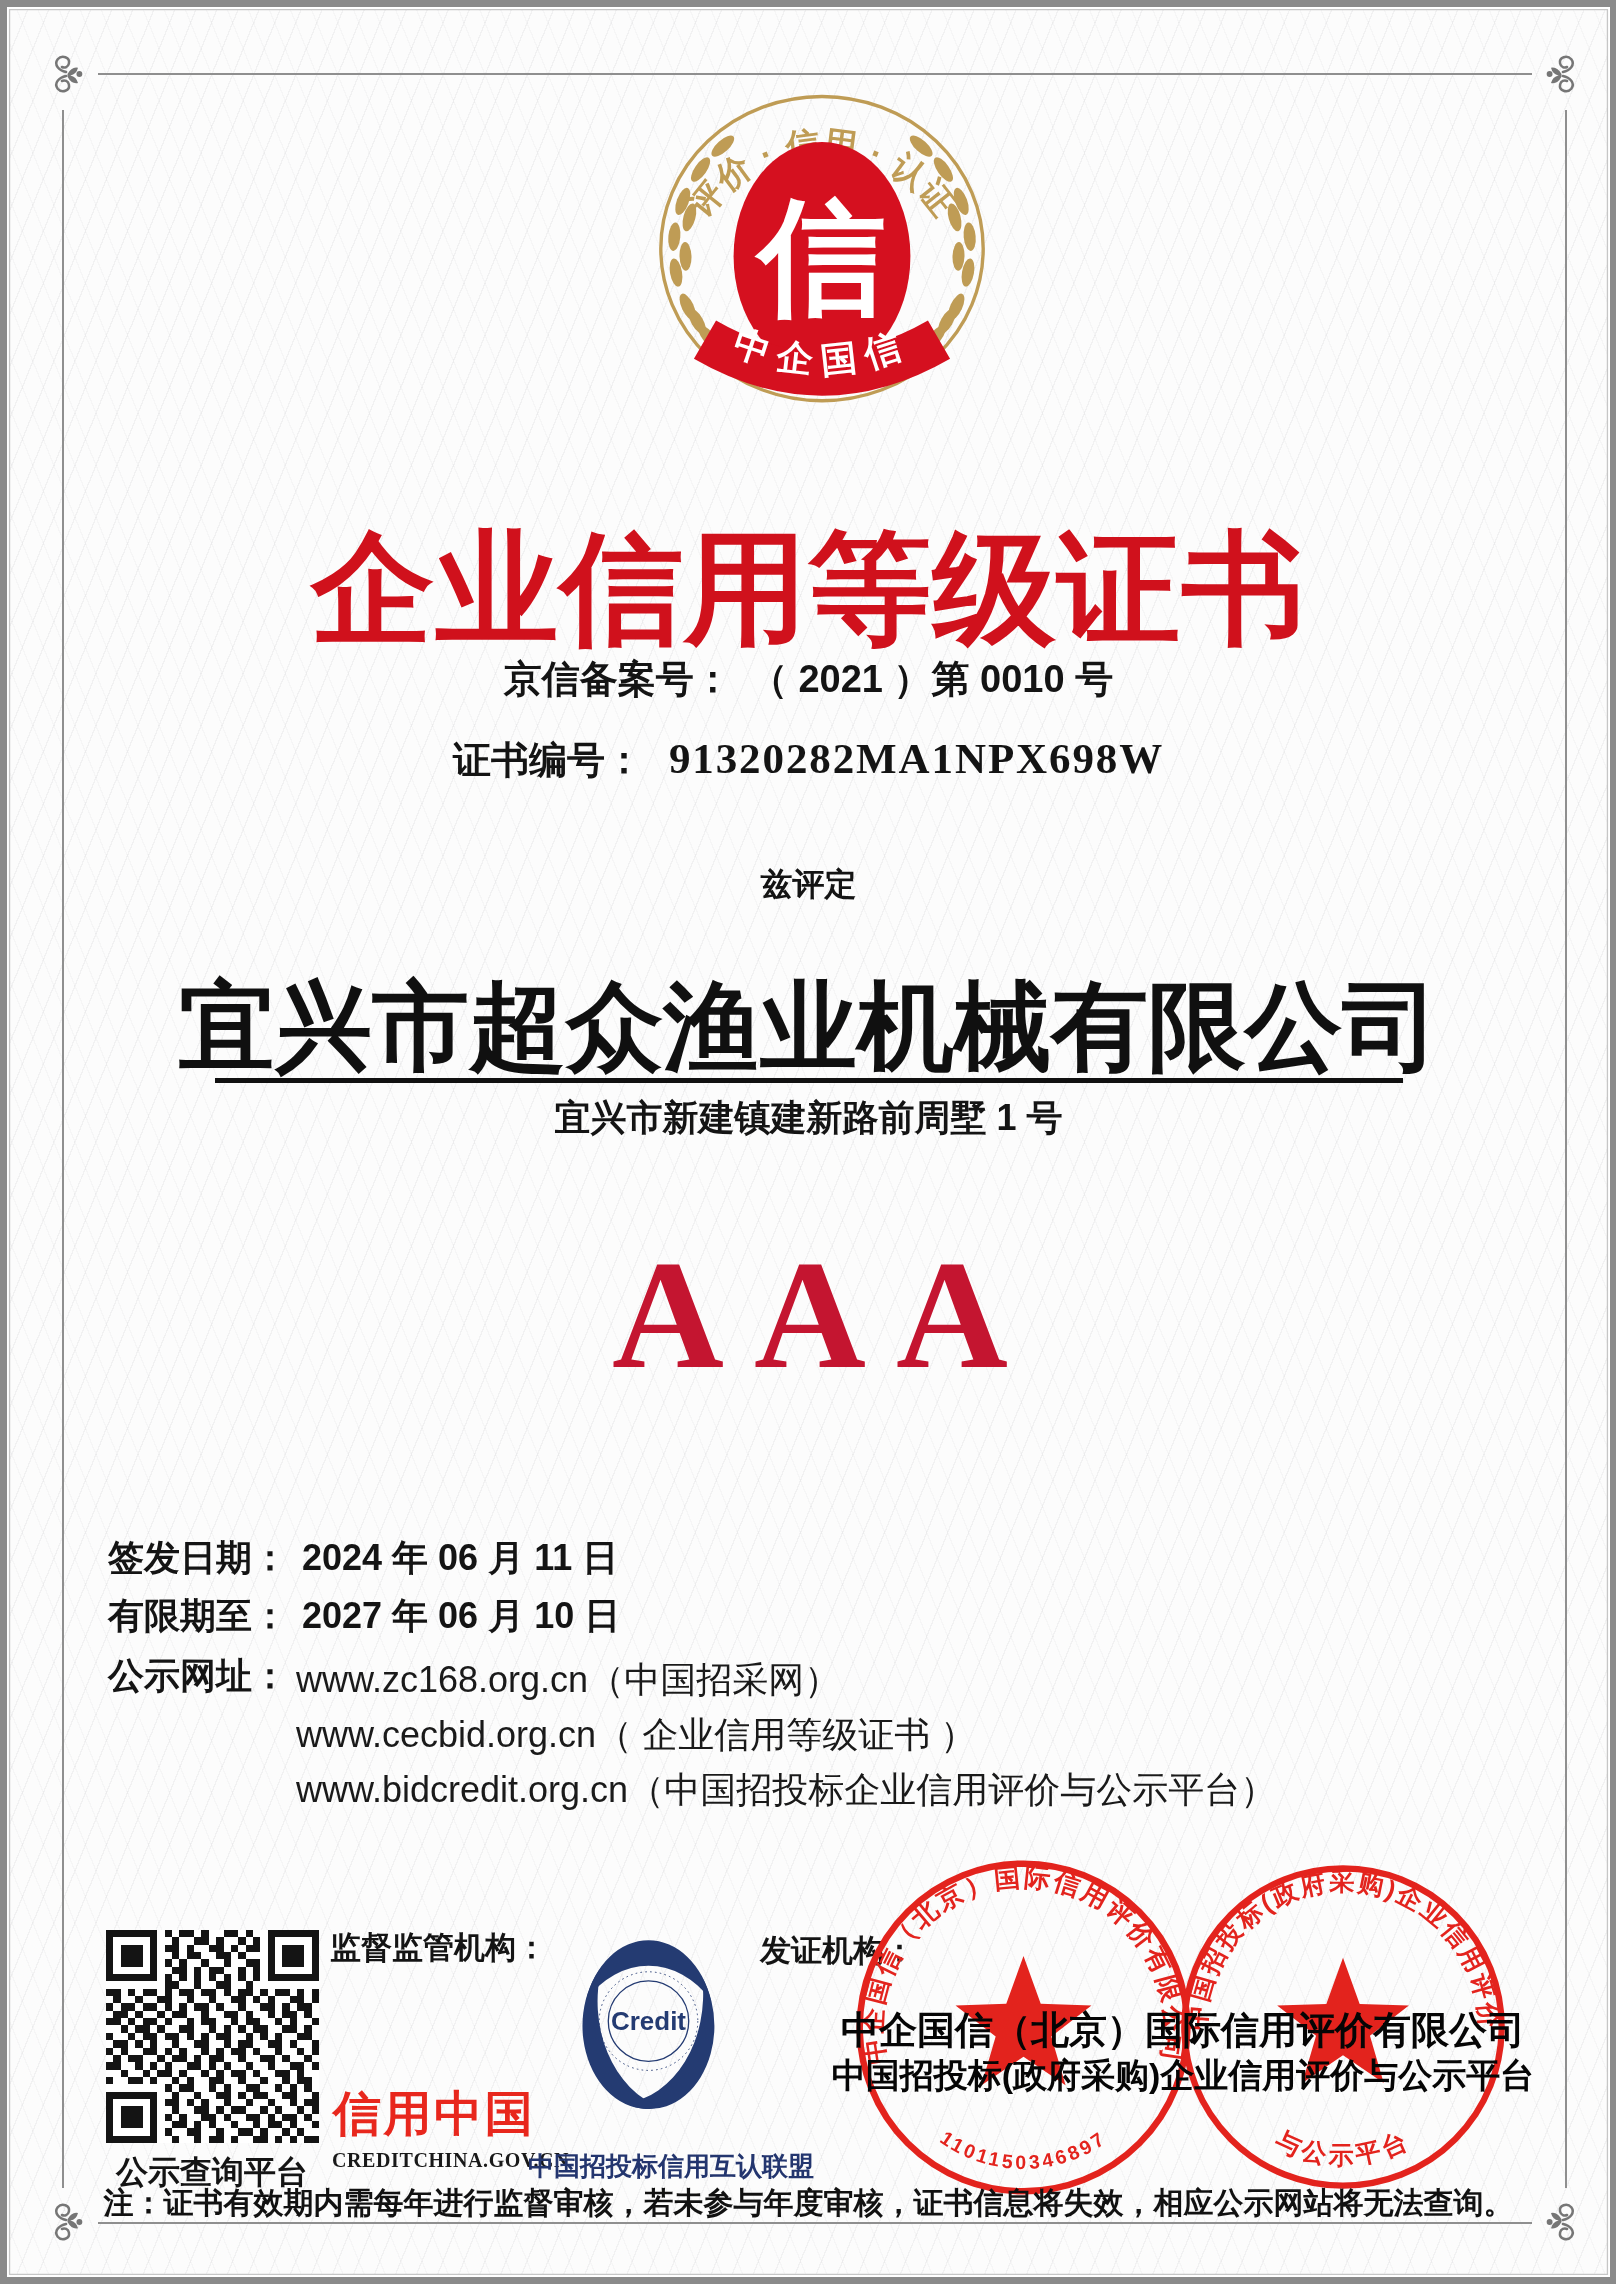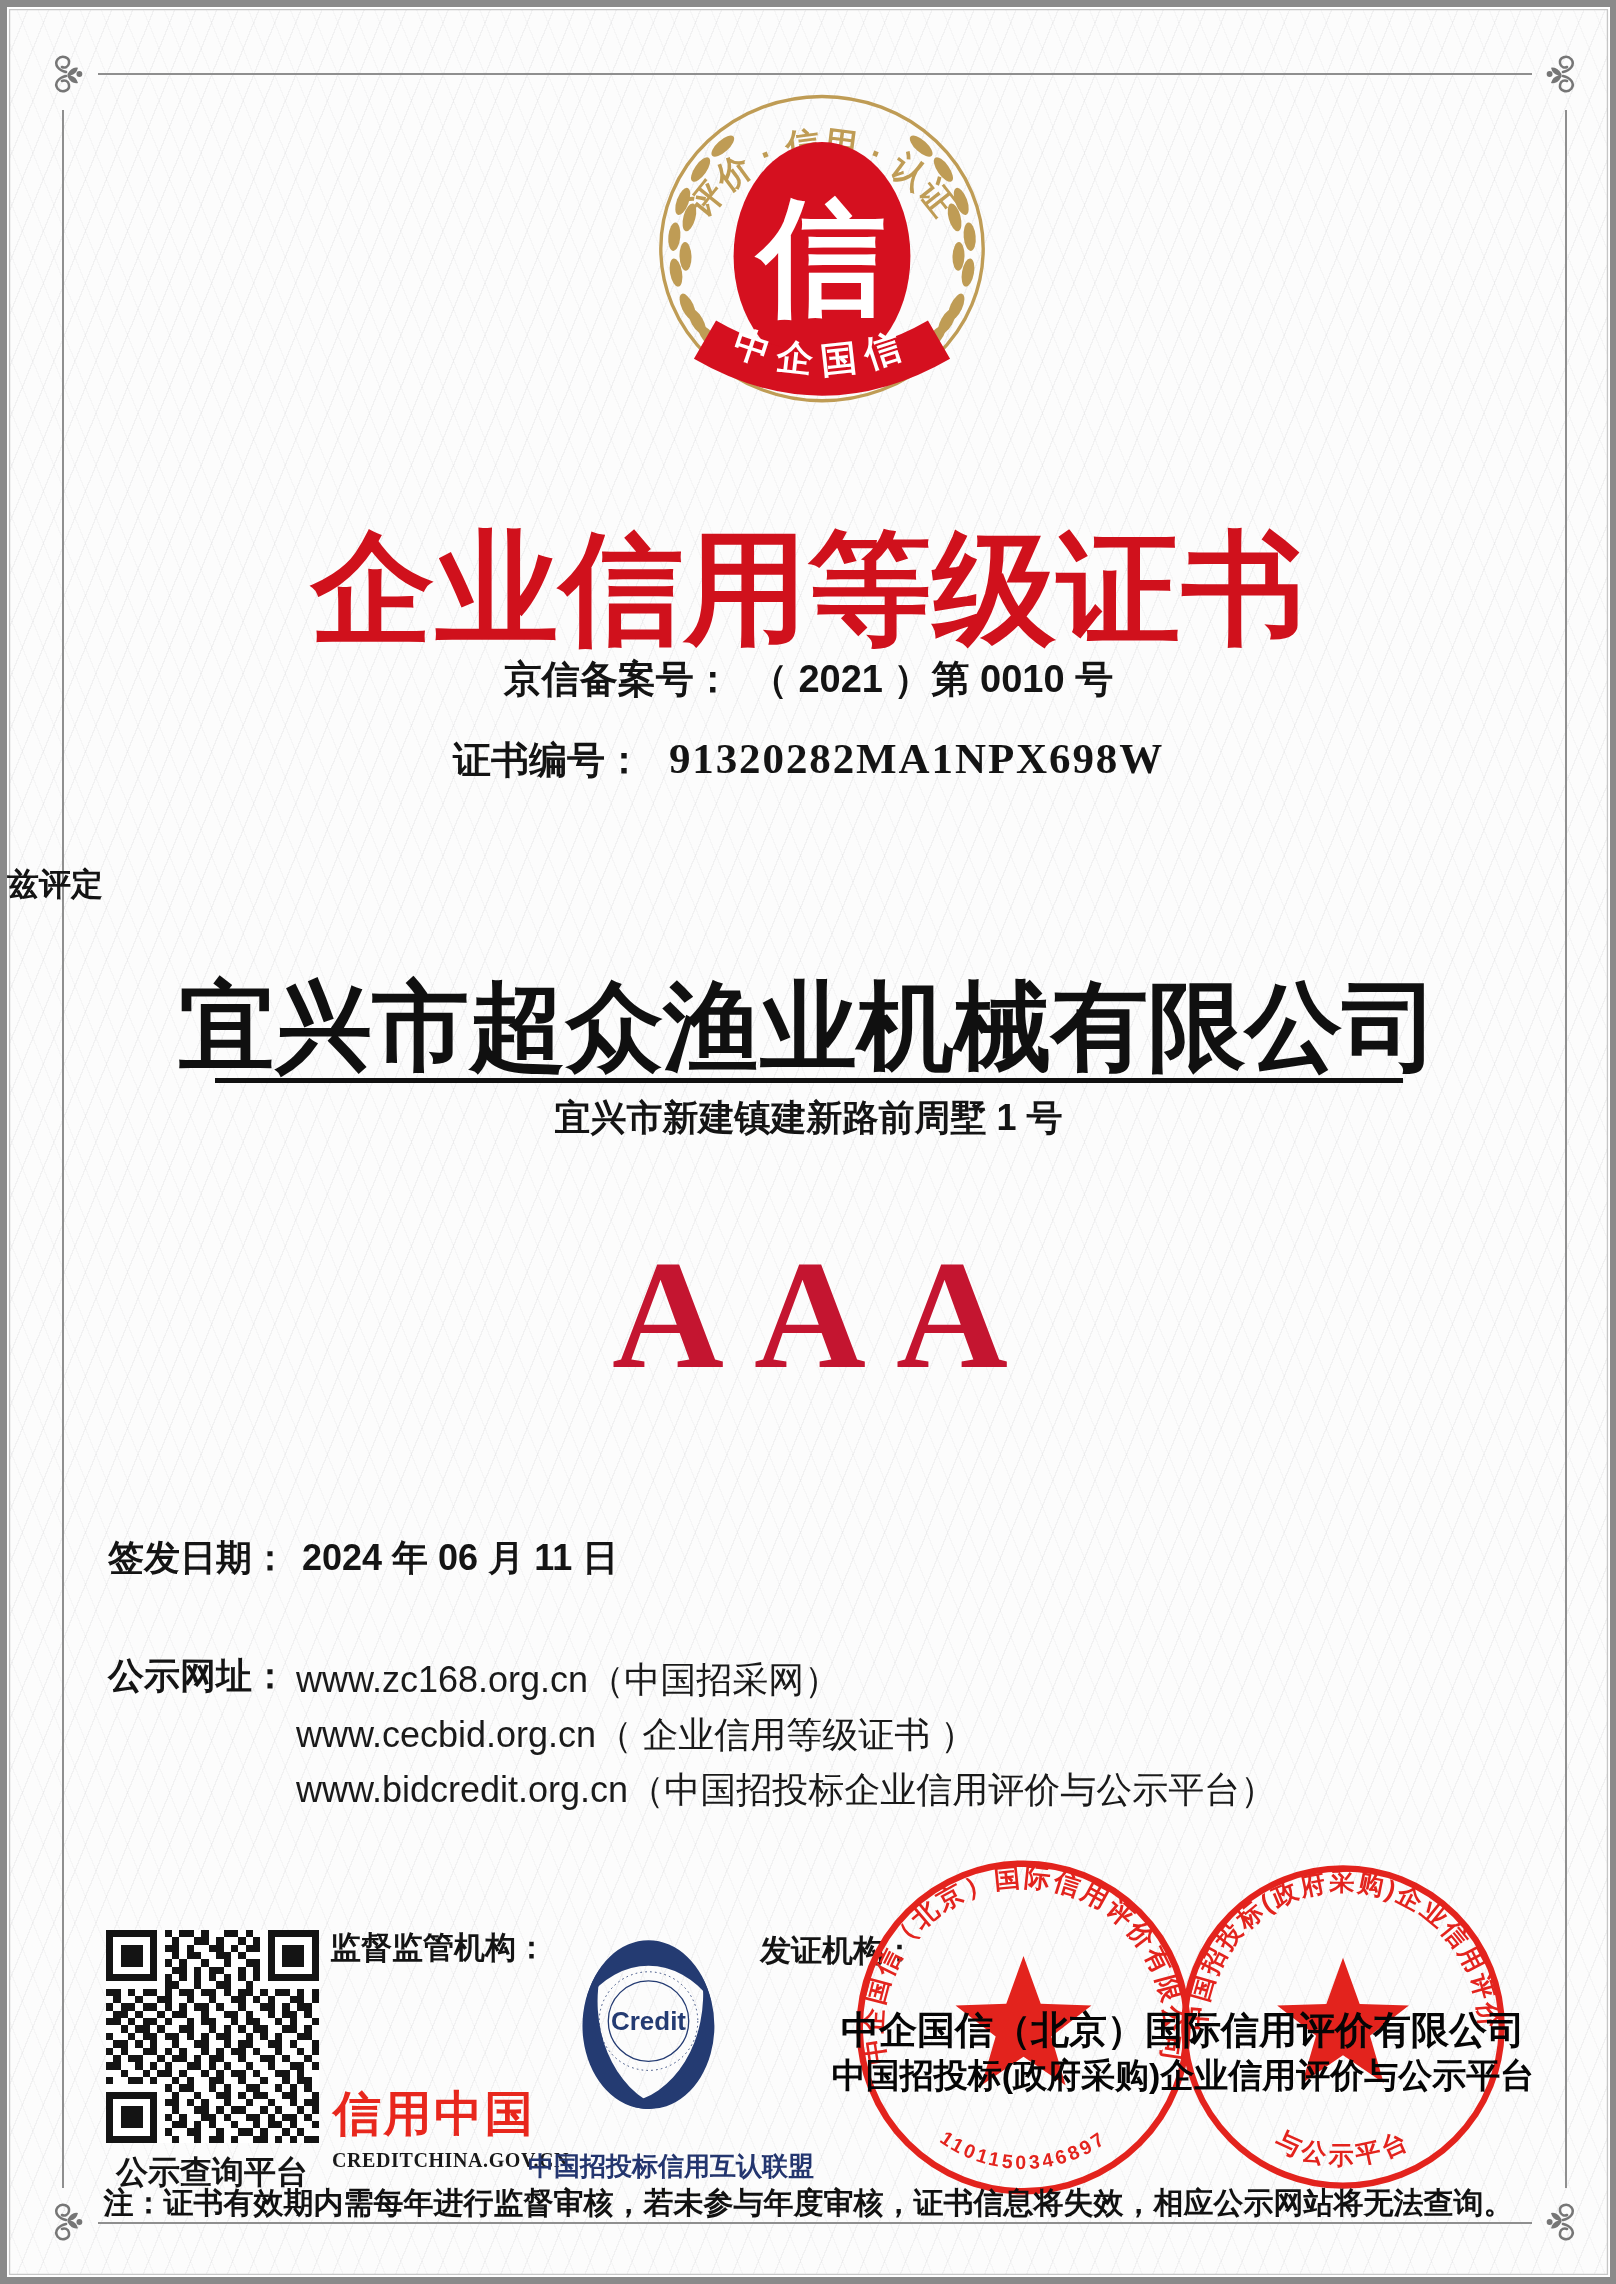--- a/index.html
+++ b/index.html
@@ -30,21 +30,21 @@
   .orn-tr{left:1537px;top:46px;transform:scaleX(-1);}
   .orn-bl{left:36px;top:2194px;transform:scaleY(-1);}
   .orn-br{left:1537px;top:2194px;transform:scale(-1,-1);}
 
   .title{left:0;top:501px;width:100%;text-align:center;
     font-size:123px;font-weight:bold;color:#d0111c;letter-spacing:1.3px;white-space:nowrap;}
   .filing{left:0;top:647px;width:100%;text-align:center;font-size:38px;font-weight:bold;color:#141414;white-space:nowrap;}
   .filing .val{margin-left:18px;}
   .certno{left:0;top:727px;width:100%;text-align:center;font-size:38px;font-weight:bold;color:#141414;white-space:nowrap;}
   .certno .val{font-family:"Liberation Serif",serif;font-size:43px;letter-spacing:1.9px;margin-left:26px;}
-  .herein{left:0;top:856px;width:100%;font-size:32px;font-weight:bold;color:#141414;}
+  .herein{left:0;top:856px;width:100%;text-align:center;font-size:32px;font-weight:bold;color:#141414;}
   .company{left:0;top:956px;width:100%;text-align:center;font-size:97px;font-weight:bold;color:#101010;white-space:nowrap;}
   .company-underline{left:50%;transform:translateX(-50%);top:1071px;width:1188px;height:4.5px;background:#111;}
   .address{left:0;top:1087px;width:100%;text-align:center;font-size:36px;font-weight:bold;color:#141414;white-space:nowrap;}
   .rating{left:0;top:1219px;width:100%;text-align:center;
     font-family:"Liberation Serif",serif;font-size:155px;font-weight:bold;color:#c41530;
     letter-spacing:30px;padding-left:33px;box-sizing:border-box;}
   .field-row{position:absolute;left:101px;font-size:36px;font-weight:bold;color:#141414;white-space:nowrap;}
   .field-row .val{margin-left:14px;}
   .row-issue{top:1527px;}
   .row-valid{top:1585px;}
@@ -179,20 +179,23 @@
   <div class="abs herein">兹评定</div>
 
   <div class="abs company">宜兴市超众渔业机械有限公司</div>
   <div class="abs company-underline"></div>
   <div class="abs address">宜兴市新建镇建新路前周墅 1 号</div>
 
   <div class="abs rating">AAA</div>
 
   <div class="field-row row-issue">
     <span>签发日期：</span><span class="val">2024 年 06 月 11 日</span>
+  </div>
+  <div class="field-row row-valid">
+    <span>有限期至：</span><span class="val">2027 年 06 月 10 日</span>
   </div>
 
   <div class="abs sites">
     <div class="lbl">公示网址：</div>
     <div class="lines">
       <div>www.zc168.org.cn（中国招采网）</div>
       <div>www.cecbid.org.cn（ 企业信用等级证书 ）</div>
       <div>www.bidcredit.org.cn（中国招投标企业信用评价与公示平台）</div>
     </div>
   </div>

